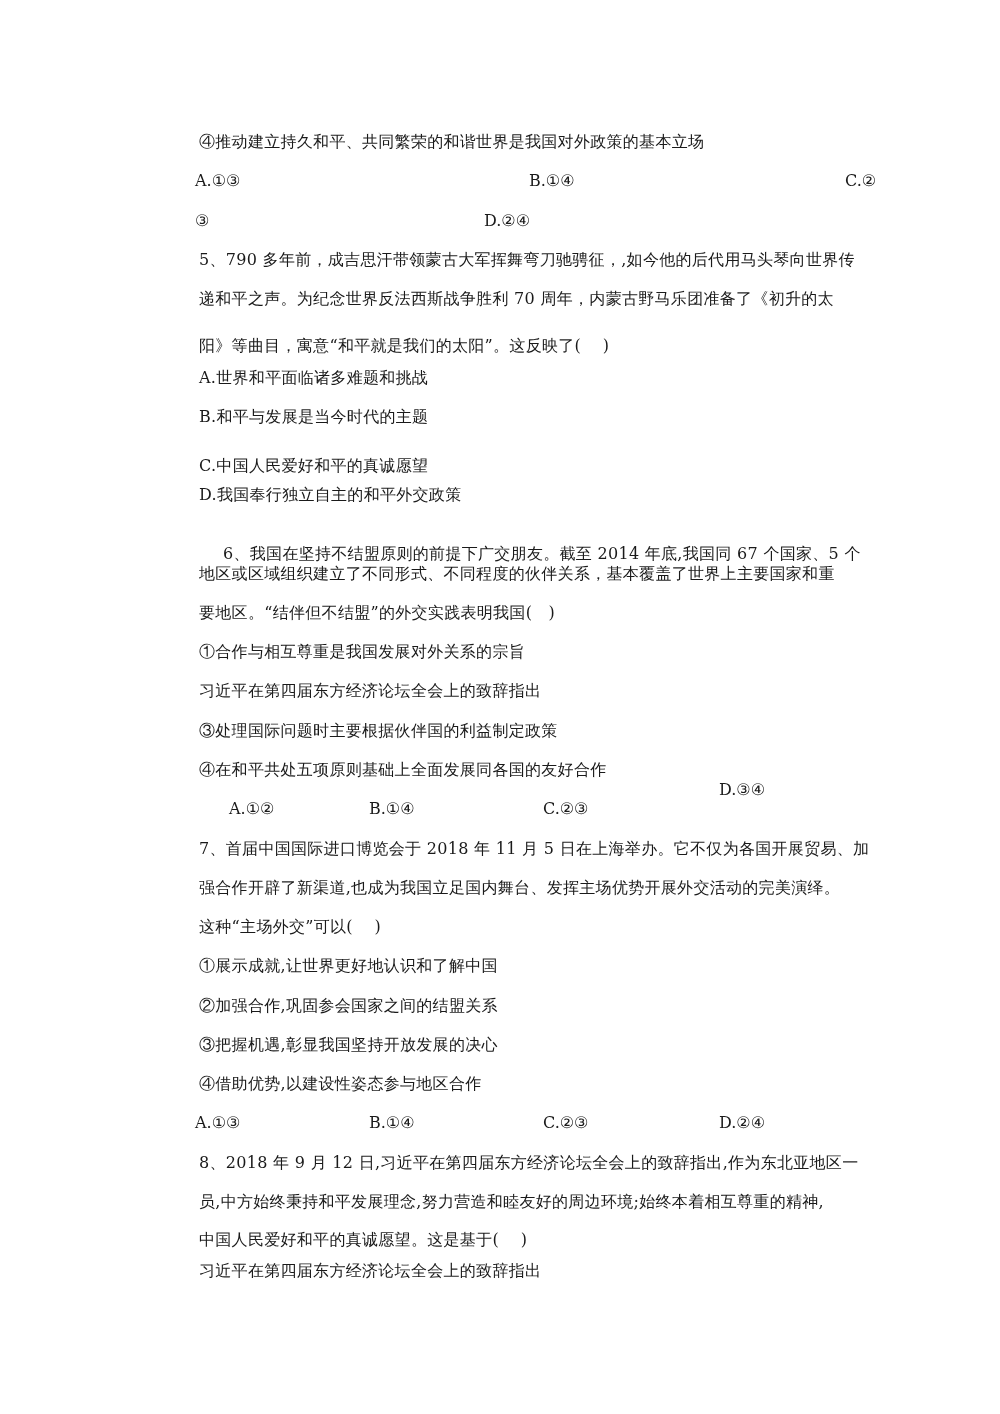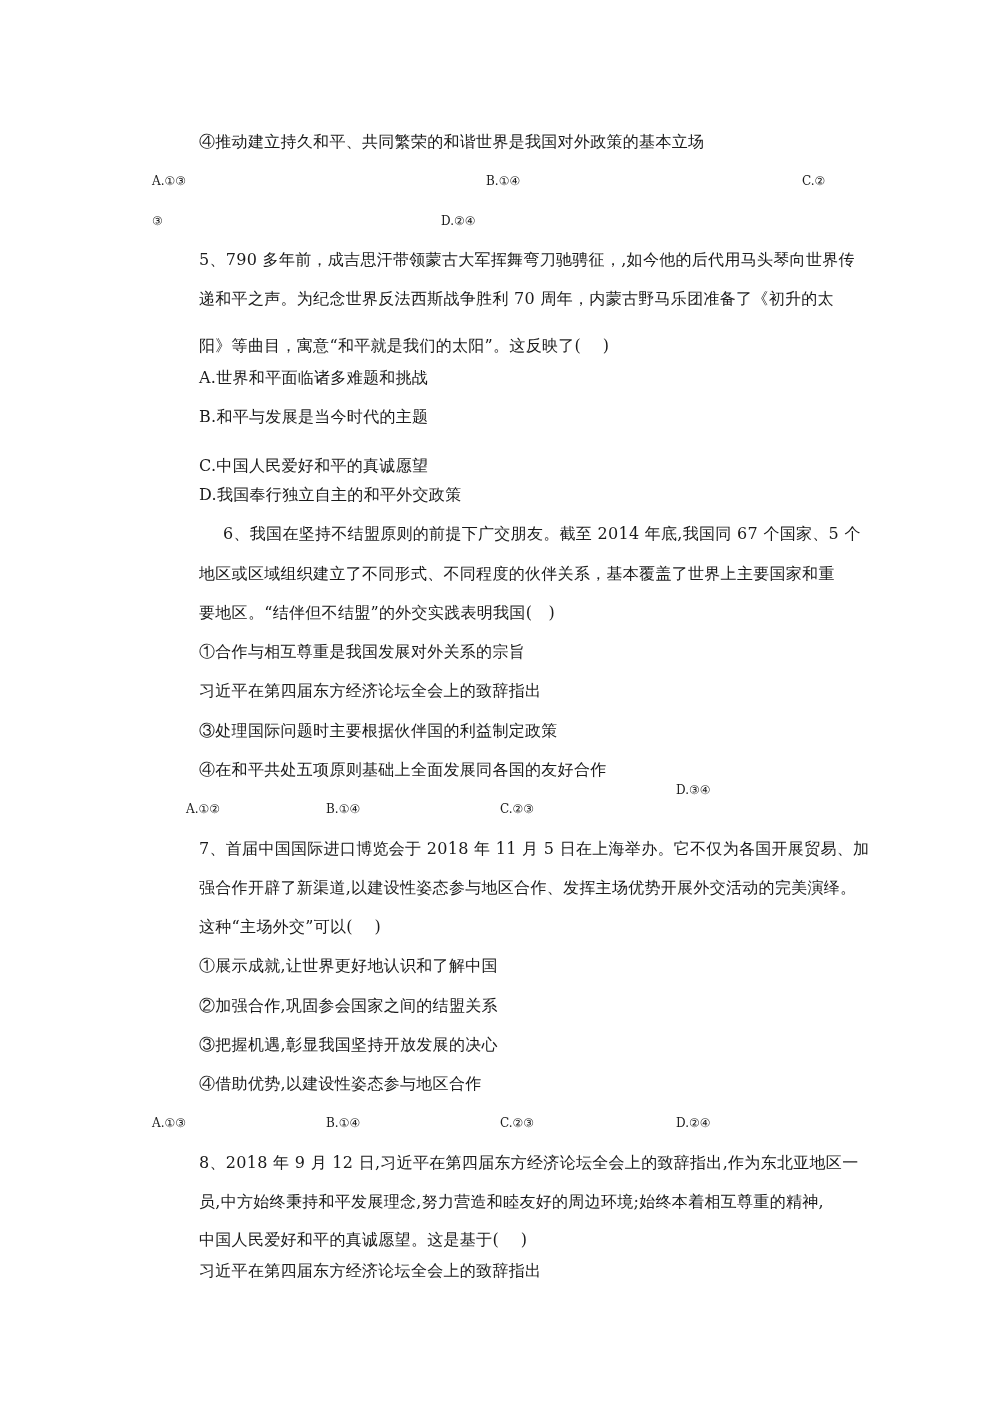--- a/index.html
+++ b/index.html
@@ -10,54 +10,54 @@
     }
     .line {
       position: absolute;
       left: 152px;
       font-size: 16px;
       line-height: 20px;
       white-space: nowrap;
       letter-spacing: 0.3px;
       margin-left: 47px;
     }
-    .opt { position: absolute; font-size: 12px; line-height: 20px; white-space: nowrap; }
+    .opt { position: absolute; font-size: 16px; line-height: 20px; white-space: nowrap; margin-left: 43px; }
   </style>
 </head>
 <body>
 
 <div class="line" style="top:132px">④推动建立持久和平、共同繁荣的和谐世界是我国对外政策的基本立场</div>
 <div class="opt" style="left:152px; top:171px">A.①③</div>
 <div class="opt" style="left:486px; top:171px">B.①④</div>
 <div class="opt" style="left:802px; top:171px">C.②</div>
 <div class="opt" style="left:152px; top:211px">③</div>
 <div class="opt" style="left:441px; top:211px">D.②④</div>
 
 <div class="line" style="top:250px">5、790 多年前，成吉思汗带领蒙古大军挥舞弯刀驰骋征，,如今他的后代用马头琴向世界传</div>
 <div class="line" style="top:289px">递和平之声。为纪念世界反法西斯战争胜利 70 周年，内蒙古野马乐团准备了《初升的太</div>
 <div class="line" style="top:336px">阳》等曲目，寓意“和平就是我们的太阳”。这反映了(　 )</div>
 <div class="line" style="top:368px">A.世界和平面临诸多难题和挑战</div>
 <div class="line" style="top:407px">B.和平与发展是当今时代的主题</div>
 <div class="line" style="top:456px">C.中国人民爱好和平的真诚愿望</div>
 <div class="line" style="top:485px">D.我国奉行独立自主的和平外交政策</div>
 
-<div class="line" style="top:524px; left:176px">6、我国在坚持不结盟原则的前提下广交朋友。截至 2014 年底,我国同 67 个国家、5 个</div>
+<div class="line" style="top:544px; left:176px">6、我国在坚持不结盟原则的前提下广交朋友。截至 2014 年底,我国同 67 个国家、5 个</div>
 <div class="line" style="top:564px">地区或区域组织建立了不同形式、不同程度的伙伴关系，基本覆盖了世界上主要国家和重</div>
 <div class="line" style="top:603px">要地区。“结伴但不结盟”的外交实践表明我国(　)</div>
 <div class="line" style="top:642px">①合作与相互尊重是我国发展对外关系的宗旨</div>
 <div class="line" style="top:681px">习近平在第四届东方经济论坛全会上的致辞指出</div>
 <div class="line" style="top:721px">③处理国际问题时主要根据伙伴国的利益制定政策</div>
 <div class="line" style="top:760px">④在和平共处五项原则基础上全面发展同各国的友好合作</div>
 <div class="opt" style="left:186px; top:799px">A.①②</div>
 <div class="opt" style="left:326px; top:799px">B.①④</div>
 <div class="opt" style="left:500px; top:799px">C.②③</div>
 <div class="opt" style="left:676px; top:780px">D.③④</div>
 
 <div class="line" style="top:839px">7、首届中国国际进口博览会于 2018 年 11 月 5 日在上海举办。它不仅为各国开展贸易、加</div>
-<div class="line" style="top:878px">强合作开辟了新渠道,以建设性姿态参与地区合作、发挥主场优势开展外交活动的完美演绎。</div>
+<div class="line" style="top:878px">强合作开辟了新渠道,也成为我国立足国内舞台、发挥主场优势开展外交活动的完美演绎。</div>
 <div class="line" style="top:917px">这种“主场外交”可以(　 )</div>
 <div class="line" style="top:956px">①展示成就,让世界更好地认识和了解中国</div>
 <div class="line" style="top:996px">②加强合作,巩固参会国家之间的结盟关系</div>
 <div class="line" style="top:1035px">③把握机遇,彰显我国坚持开放发展的决心</div>
 <div class="line" style="top:1074px">④借助优势,以建设性姿态参与地区合作</div>
 <div class="opt" style="left:152px; top:1113px">A.①③</div>
 <div class="opt" style="left:326px; top:1113px">B.①④</div>
 <div class="opt" style="left:500px; top:1113px">C.②③</div>
 <div class="opt" style="left:676px; top:1113px">D.②④</div>
 

